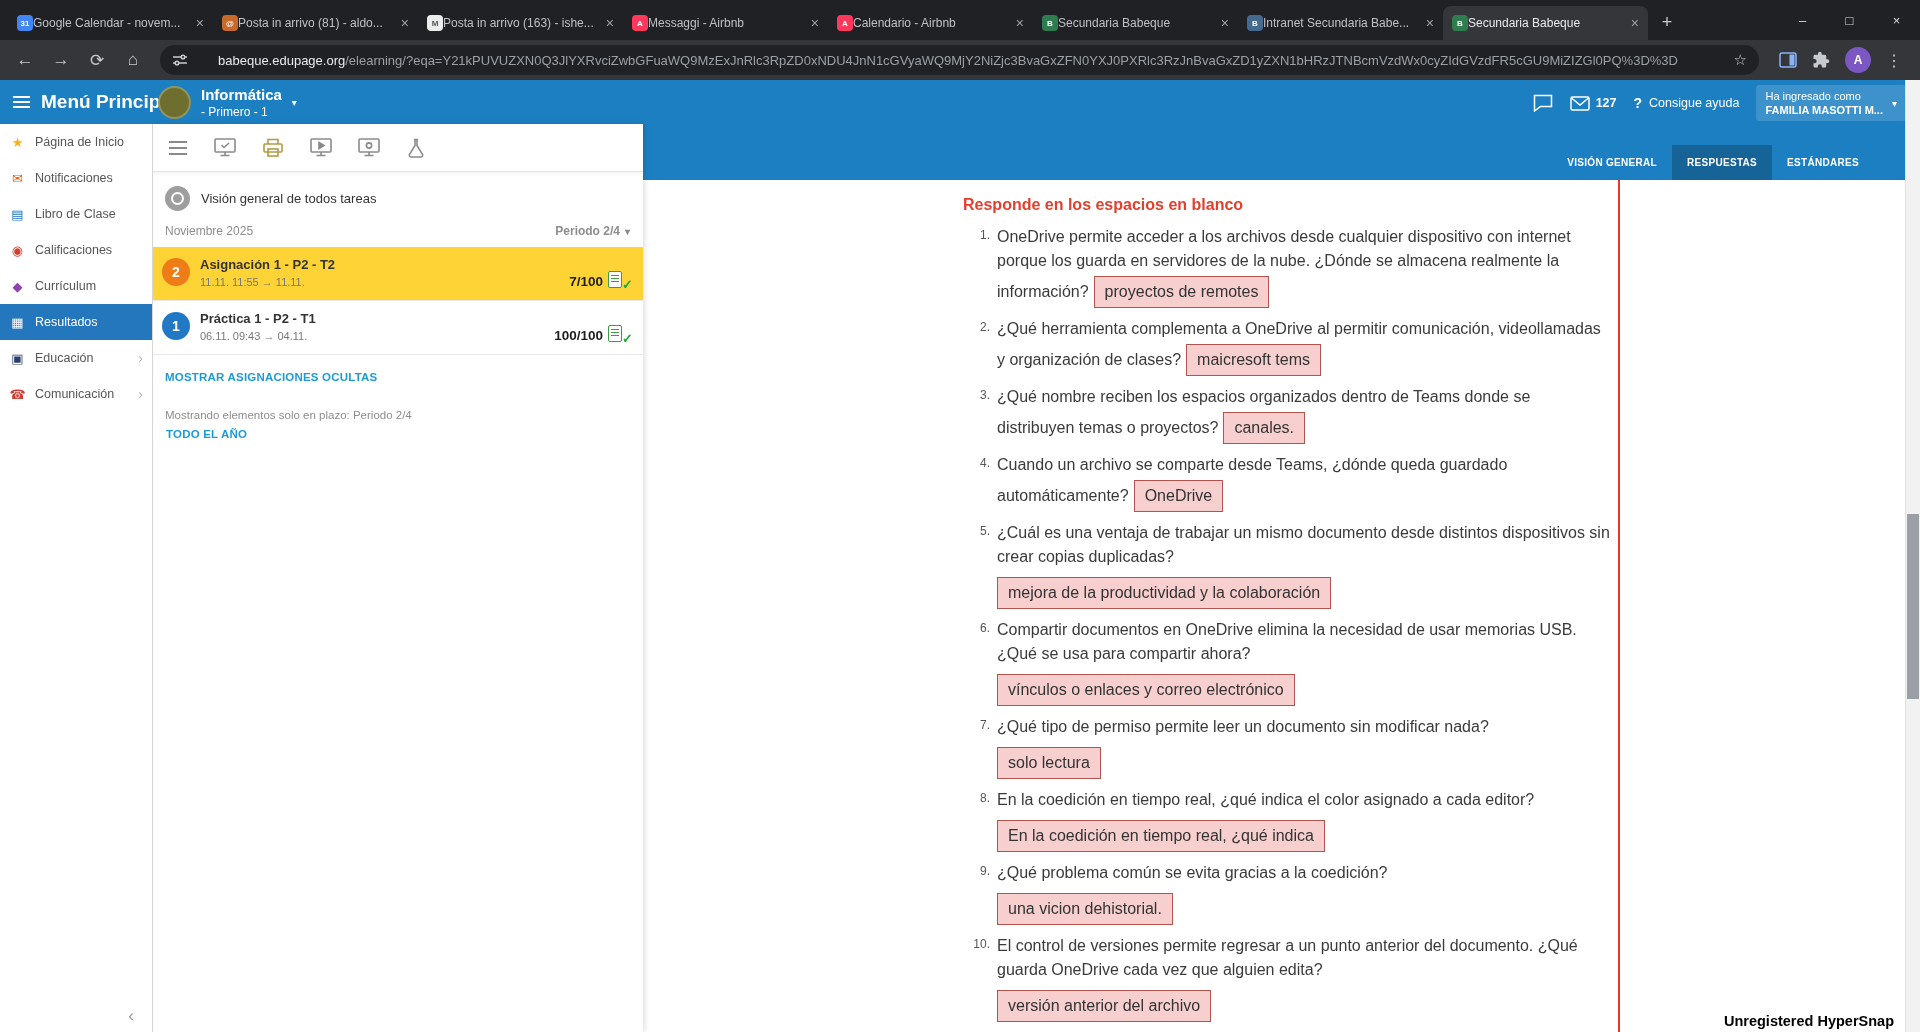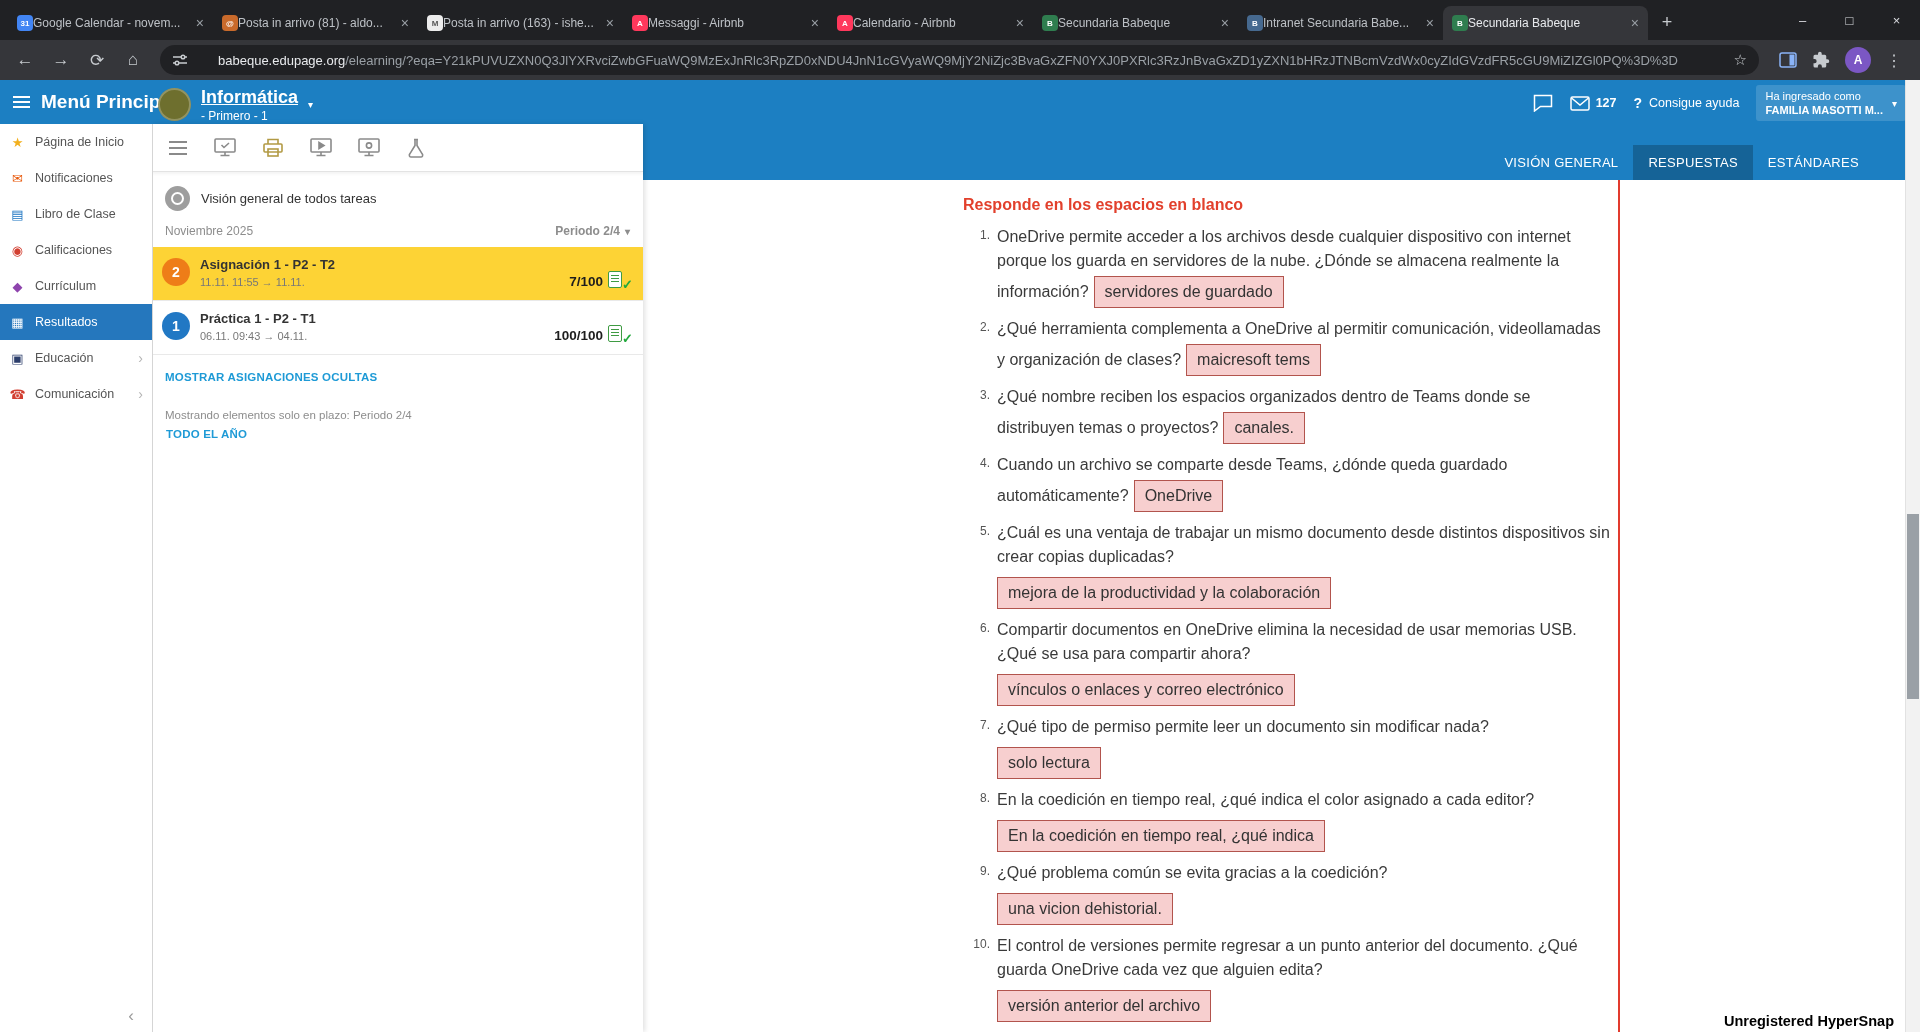--- a/index.html
+++ b/index.html
@@ -28,21 +28,21 @@
   .kebab{color:#c7cbcf;font-size:16px;}
 
   
   .blue-band{position:absolute;top:80px;left:0;width:100%;height:100px;background:#1c7fc2;}
   .hdr-left{position:absolute;top:80px;left:0;height:44px;display:flex;align-items:center;gap:11px;padding-left:13px;color:#fff;z-index:3;}
   .burger{display:flex;flex-direction:column;gap:3px;}
   .burger span{display:block;width:17px;height:2px;background:#fff;}
   .menu-label{font-size:19px;font-weight:bold;}
   .course{position:absolute;top:86px;left:158px;display:flex;align-items:center;gap:10px;color:#fff;z-index:3;}
   .class-avatar{width:33px;height:33px;border-radius:50%;background:#6e6f2e;box-shadow:inset 0 0 0 2px rgba(255,255,255,.25);flex:none;}
-  .course-l1{font-size:18px;font-weight:bold;line-height:1.25;text-decoration:underline;}
+  .course-l1{font-size:15px;font-weight:bold;line-height:1.25;}
   .course-l2{font-size:12px;line-height:1.25;}
   .hdr-right{position:absolute;top:84px;right:14px;height:38px;display:flex;align-items:center;gap:17px;color:#fff;z-index:3;}
   .mail-wrap{display:flex;align-items:center;gap:6px;font-size:12.5px;font-weight:bold;}
   .help-wrap{display:flex;align-items:center;gap:7px;font-size:12.5px;}
   .help-q{font-size:14px;font-weight:bold;}
   .userbox{background:rgba(255,255,255,.15);border-radius:3px;padding:4px 9px;display:flex;align-items:center;gap:9px;}
   .ub-l1{font-size:11px;line-height:1.3;}
   .ub-l2{font-size:11px;font-weight:bold;line-height:1.3;}
   .caret{font-size:10px;}
 
@@ -78,21 +78,21 @@
   .a-score{font-size:13.5px;font-weight:bold;color:#1d1d1d;}
   .a-check{margin-top:3px;font-size:13px;font-weight:bold;color:#23a93d;}
   .panel-link{display:block;margin:16px 13px 0;font-size:11.5px;font-weight:bold;color:#1e9ad6;text-decoration:none;letter-spacing:.2px;}
   .panel-note{margin:26px 13px 0;font-size:11.5px;color:#8d8d8d;}
   .panel-link.second{margin-top:7px;margin-left:14px;}
 
   
   .main{position:absolute;top:124px;left:643px;right:0;bottom:0;}
   .main-strip{position:absolute;top:0;left:0;right:0;height:56px;background:#1c7fc2;}
   .content-tab-bar{position:absolute;right:46px;bottom:0;display:flex;height:35px;}
-  .ctab{display:flex;align-items:center;padding:0 15px;color:#fff;font-size:13px;font-weight:normal;letter-spacing:.3px;}
+  .ctab{display:flex;align-items:center;padding:0 15px;color:#fff;font-size:10px;font-weight:bold;letter-spacing:.3px;}
   .ctab.active{background:rgba(0,0,0,.22);}
   .main-content{position:absolute;top:56px;left:0;right:0;bottom:0;background:#fff;overflow:hidden;}
   .red-line{position:absolute;top:0;bottom:0;left:975px;width:2px;background:#e23b2e;}
   .test{position:absolute;top:16px;left:320px;width:648px;}
   .test-heading{color:#e2402c;font-size:16px;font-weight:bold;margin:0 0 11px;}
   .q{display:flex;margin-bottom:9px;}
   .qnum{flex:none;width:27px;text-align:right;margin-right:7px;font-size:12px;color:#555;padding-top:3px;}
   .qbody{font-size:16px;color:#3a3a3a;line-height:1.5;}
   .ans{display:inline-block;background:#f7cfcf;border:1px solid #b2544d;padding:3px 10px;color:#333;font-size:16px;margin-top:3px;}
   .ans.inline{margin-left:5px;}
@@ -380,21 +380,21 @@
           <div class="ctab">ESTÁNDARES</div>
         </div>
     </div>
     <div class="main-content">
       <div class="red-line"></div>
       <div class="test">
         <h2 class="test-heading">Responde en los espacios en blanco</h2>
         <div>
             <div class="q">
               <span class="qnum">1.</span>
-              <div class="qbody"><span>OneDrive permite acceder a los archivos desde cualquier dispositivo con internet porque los guarda en servidores de la nube. ¿Dónde se almacena realmente la información?</span><span class="ans wrong inline">servidores de guardado</span></div>
+              <div class="qbody"><span>OneDrive permite acceder a los archivos desde cualquier dispositivo con internet porque los guarda en servidores de la nube. ¿Dónde se almacena realmente la información?</span><span class="ans wrong inline">proyectos de remotes</span></div>
             </div>
             <div class="q">
               <span class="qnum">2.</span>
               <div class="qbody"><span>¿Qué herramienta complementa a OneDrive al permitir comunicación, videollamadas y organización de clases?</span><span class="ans wrong inline">maicresoft tems</span></div>
             </div>
             <div class="q">
               <span class="qnum">3.</span>
               <div class="qbody"><span>¿Qué nombre reciben los espacios organizados dentro de Teams donde se distribuyen temas o proyectos?</span><span class="ans wrong inline">canales.</span></div>
             </div>
             <div class="q">

